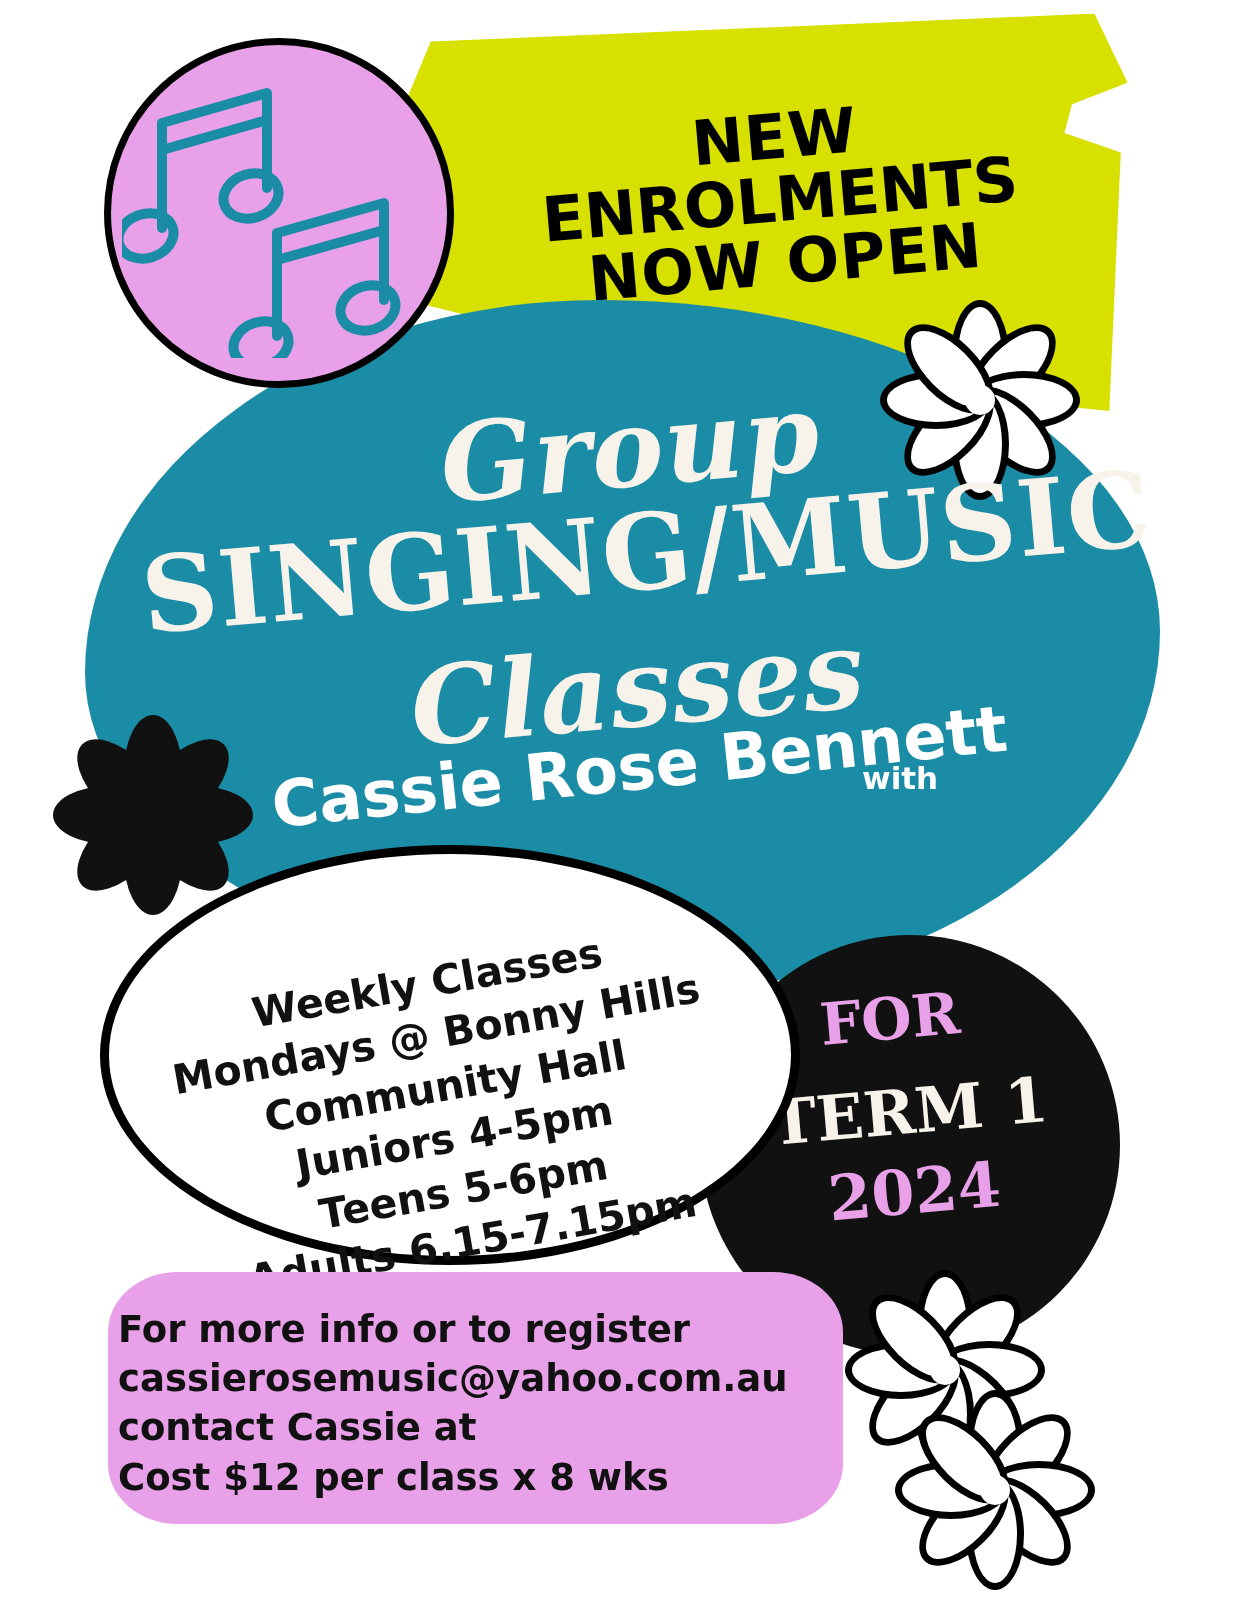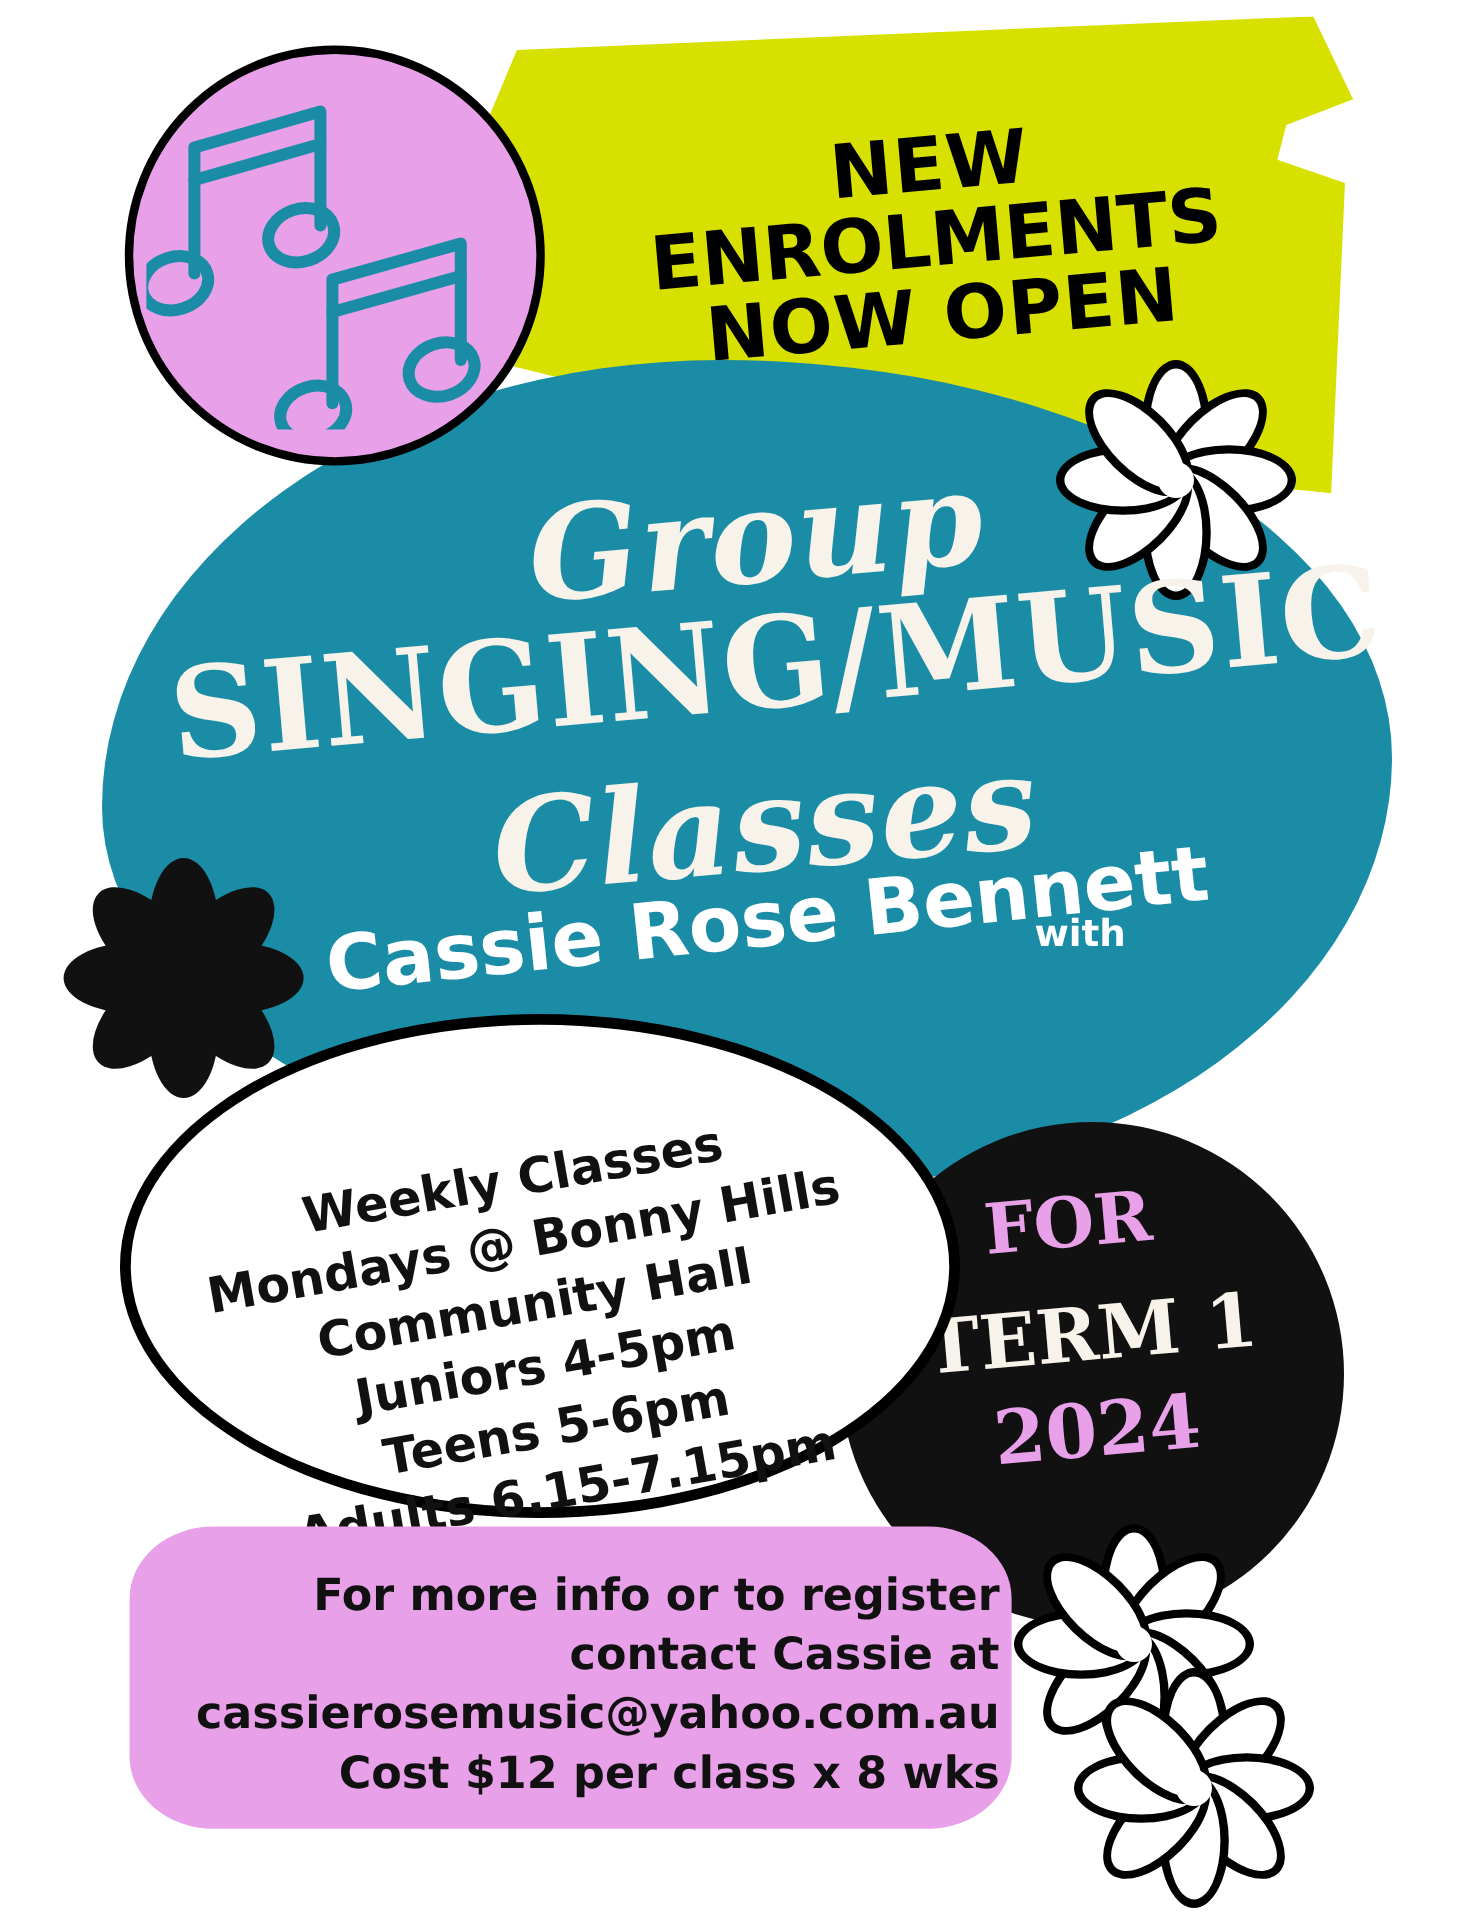--- a/index.html
+++ b/index.html
@@ -210,21 +210,21 @@
     width: 735px;
     height: 252px;
     background: #e8a0e8;
     border-radius: 70px 70px 70px 70px / 60px 60px 60px 60px;
   }
   .footer-text {
     position: absolute;
     left: 118px;
     top: 1305px;
     width: 715px;
-    text-align: right;
+    text-align: left;
     color: #111;
     font-size: 37px;
     font-weight: 800;
     line-height: 1.33;
     font-family: "DejaVu Sans", sans-serif;
   }
 
   
   .flower { position: absolute; }
   .petal {
@@ -357,18 +357,18 @@
     <div class="petal" style="transform:rotate(180deg) translateY(-44px);"></div>
     <div class="petal" style="transform:rotate(225deg) translateY(-44px);"></div>
     <div class="petal" style="transform:rotate(270deg) translateY(-44px);"></div>
     <div class="petal" style="transform:rotate(315deg) translateY(-44px);"></div>
     <div class="center"></div>
   </div>
 
   <div class="footer-blob"></div>
   <div class="footer-text">
     <div>For more info or to register</div>
+    <div>cassierosemusic@yahoo.com.au</div>
     <div>contact Cassie at</div>
-    <div>cassierosemusic@yahoo.com.au</div>
     <div>Cost $12 per class x 8 wks</div>
   </div>
 
 </div>
 
 </body></html>

